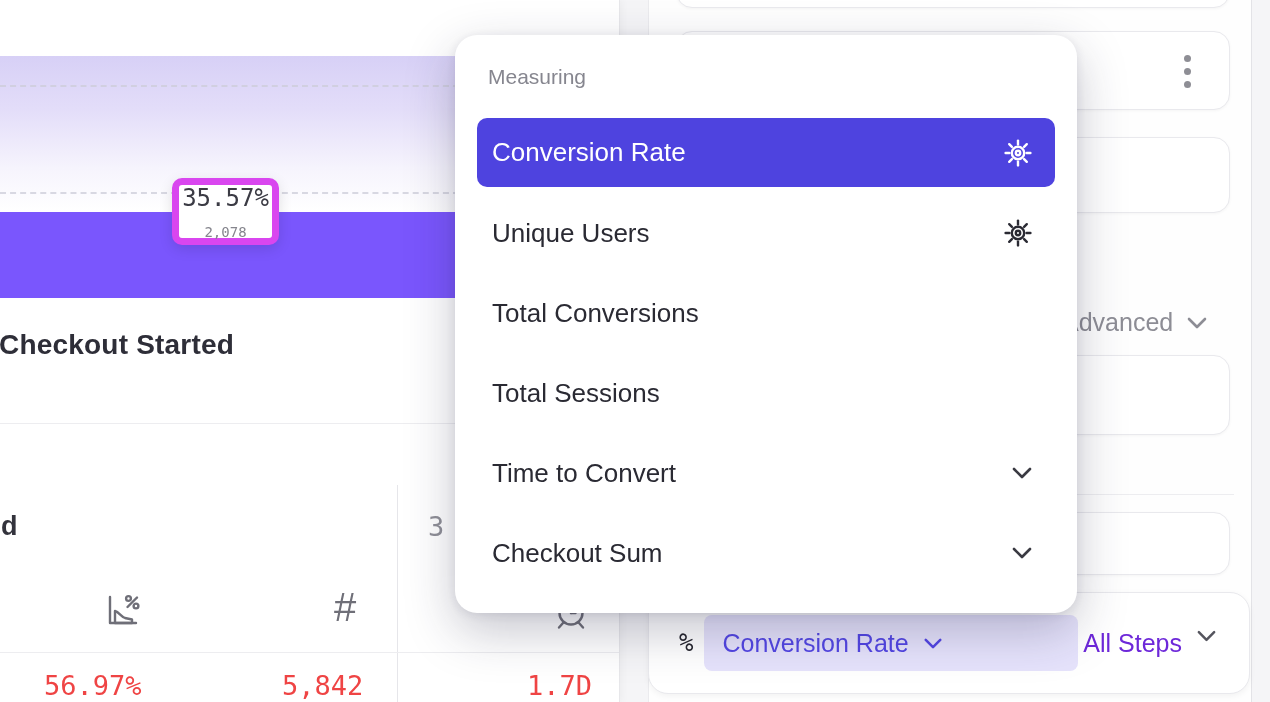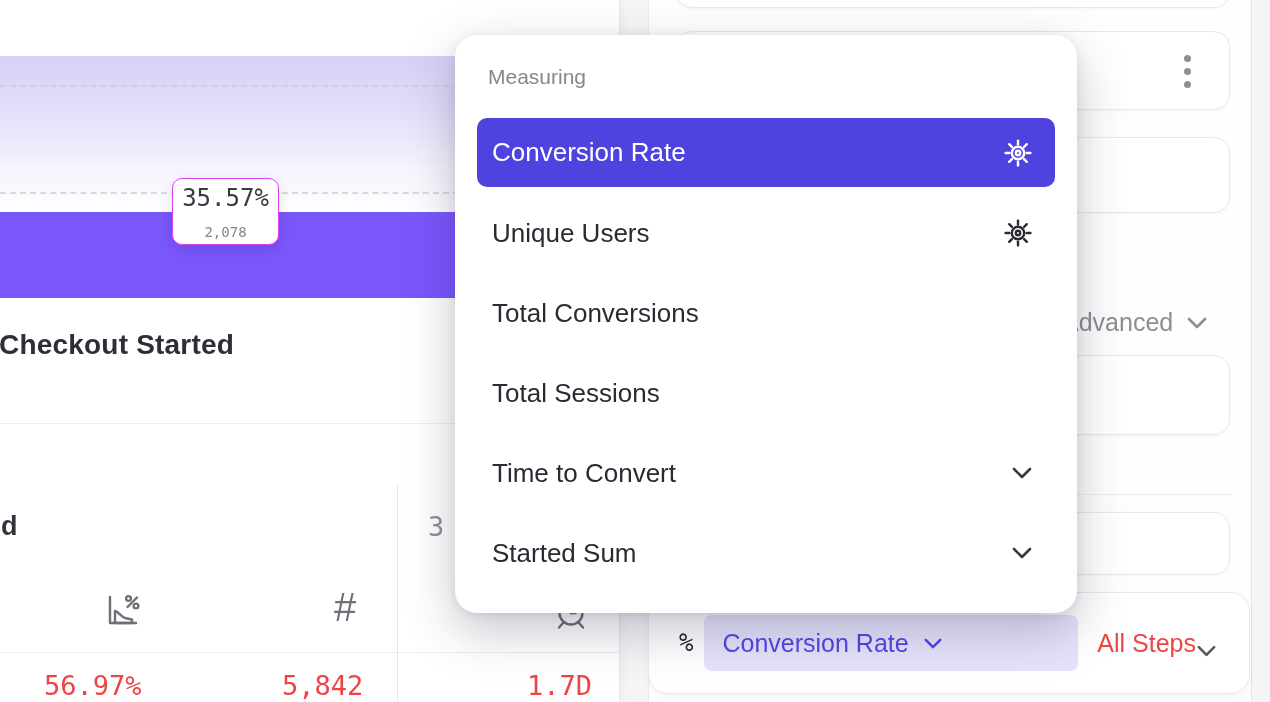--- a/index.html
+++ b/index.html
@@ -9,21 +9,21 @@
   .mono { font-family:"DejaVu Sans Mono", monospace; }
 
   
   .report-card { position:absolute; left:0; top:0; width:620px; height:702px;
     background:#ffffff; border-right:1px solid #e7e7ea; box-shadow:2px 0 8px rgba(0,0,0,.04); }
   .grad-band { position:absolute; left:0; top:56px; width:620px; height:156px;
     background:linear-gradient(180deg,#d7d0f6 0%, #e3ddf9 34%, #f6f4fd 72%, #ffffff 100%); }
   .gridline { position:absolute; left:0; width:620px; height:0; border-top:2px dashed #cdcdd9; opacity:.75; }
   .funnel-bar { position:absolute; left:0; top:212px; width:620px; height:86px; background:#7a56fd; }
   .tooltip { position:absolute; left:172px; top:178px; width:107px; height:67px;
-    background:#fff; border:1px solid #d946ef; border-radius:10px;
+    background:#fff; border:7px solid #d946ef; border-radius:10px;
     box-shadow:0 4px 14px rgba(0,0,0,.12); display:flex; flex-direction:column;
     align-items:center; justify-content:center; gap:12px; z-index:5; }
   .tooltip .rate { font-size:24px; color:#3b3b44; }
   .tooltip .count { font-size:14px; color:#85858d; }
   .step-label { position:absolute; left:-1px; top:329px; font-size:28px; font-weight:700;
     color:#2e2e38; letter-spacing:.2px; white-space:nowrap; }
   .hdiv { position:absolute; background:#ededf0; }
   .vdiv { position:absolute; background:#e6e6ea; }
   .th-frag { position:absolute; top:511px; font-size:27px; font-weight:700; color:#33333c; }
   .th-frag.grey { font-weight:400; color:#8f8f97; }
@@ -40,22 +40,22 @@
   .kebab span { width:7px; height:7px; border-radius:50%; background:#8e8e95; }
   .advanced { position:absolute; display:flex; align-items:center; gap:13px;
     font-size:25px; color:#8d8d95; z-index:1; cursor:pointer; }
   .measure-bar { position:absolute; left:648px; top:592px; width:602px; height:102px;
     background:#fff; border:1px solid #e9e9ed; border-radius:20px;
     box-shadow:0 2px 6px rgba(0,0,0,.05); display:flex; align-items:center; padding:0 32px 0 30px; }
   .metric-prefix { font-size:24px; color:#26262e; margin-right:11px; }
   .metric-pill { width:374px; height:56px; background:#e6e3fc; border-radius:8px;
     display:flex; align-items:center; padding:0 18px; color:#5346e4; cursor:pointer; }
   .metric-pill .lbl { font-size:25px; margin-right:14px; }
-  .steps-select { margin-left:auto; display:flex; align-items:flex-end; gap:0;
-    font-size:25px; color:#ef4444; cursor:pointer; }
+  .steps-select { margin-left:auto; display:flex; align-items:flex-start; gap:14px;
+    font-size:25px; color:#6d28d9; cursor:pointer; }
   .steps-select svg { color:#55555e; }
 
   
   .dropdown { position:absolute; left:455px; top:35px; width:622px; height:578px;
     background:#fff; border-radius:22px; z-index:50;
     box-shadow:0 18px 50px rgba(35,35,65,.26), 0 2px 10px rgba(35,35,65,.10); }
   .menu-section { position:absolute; left:33px; top:30px; font-size:21px; color:#86868f; }
   .menu-list { position:absolute; left:22px; top:83px; width:578px; }
   .menu-row { display:flex; align-items:center; height:80px; padding:0 22px 0 15px;
     font-size:26px; color:#2a2a33; border-radius:10px; cursor:pointer; }
@@ -209,21 +209,21 @@
       <div class="menu-row">
         <span>Time to Convert</span>
         <span class="trail" style="color:#3a3a42;">
           <svg width="22" height="14" viewBox="0 0 22 14" fill="none" stroke="currentColor" stroke-width="2.6" stroke-linecap="round" stroke-linejoin="round">
             <path d="M3,3 L11,11 L19,3"></path>
           </svg>
         </span>
       </div>
 
       <div class="menu-row">
-        <span>Started Sum</span>
+        <span>Checkout Sum</span>
         <span class="trail" style="color:#3a3a42;">
           <svg width="22" height="14" viewBox="0 0 22 14" fill="none" stroke="currentColor" stroke-width="2.6" stroke-linecap="round" stroke-linejoin="round">
             <path d="M3,3 L11,11 L19,3"></path>
           </svg>
         </span>
       </div>
 
     </div>
   </div>
 

